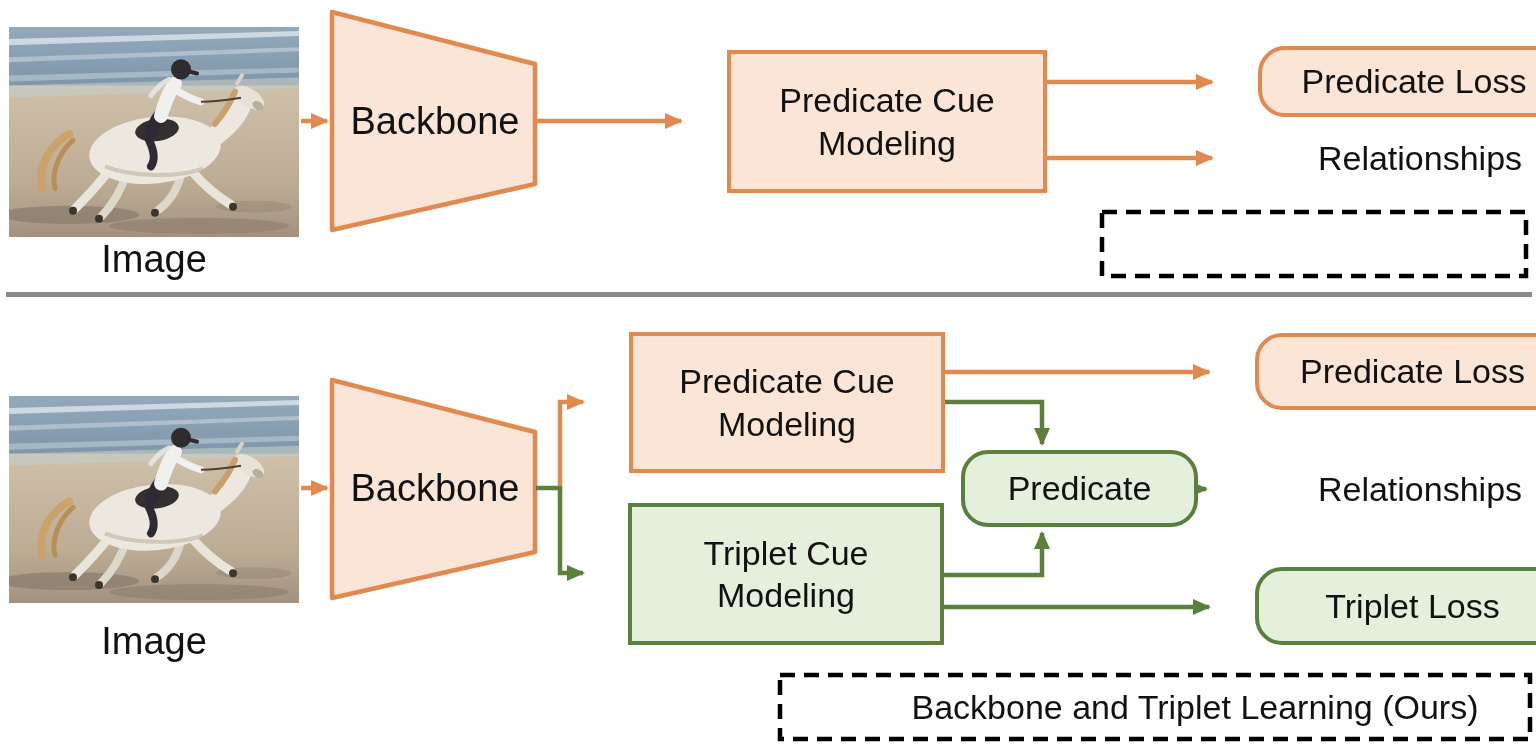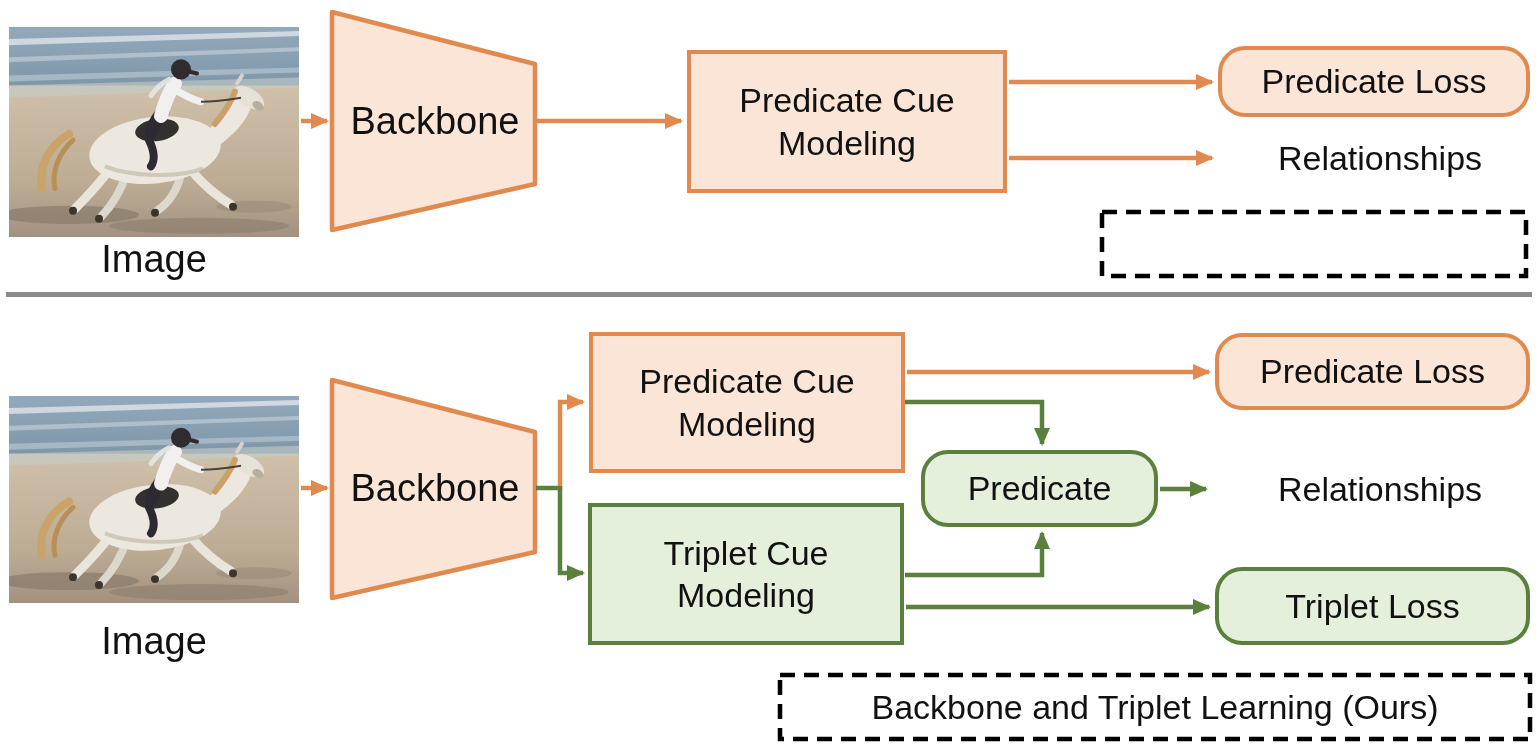--- a/index.html
+++ b/index.html
@@ -19,21 +19,21 @@
   .fill-orange{fill:var(--orange);}
   .fill-green{fill:var(--green);}
   .node{
     display:flex;align-items:center;justify-content:center;text-align:center;
     line-height:1.25;
   }
   .box-orange{background:var(--orange-fill);border:4px solid var(--orange);}
   .box-green{background:var(--green-fill);border:4px solid var(--green);}
   .rounded{border-radius:27px;}
   .lbl{display:flex;align-items:center;justify-content:center;text-align:center;}
-  .f34{font-size:34px;}
+  .f34{font-size:34px;margin-left:40px;}
   .f33{font-size:33px;}
   .f38{font-size:38px;}
 </style>
 </head>
 <body>
 
 <div class="canvas">
 
   <svg class="layer" viewBox="0 0 1536 754" aria-hidden="true">
     <defs>

